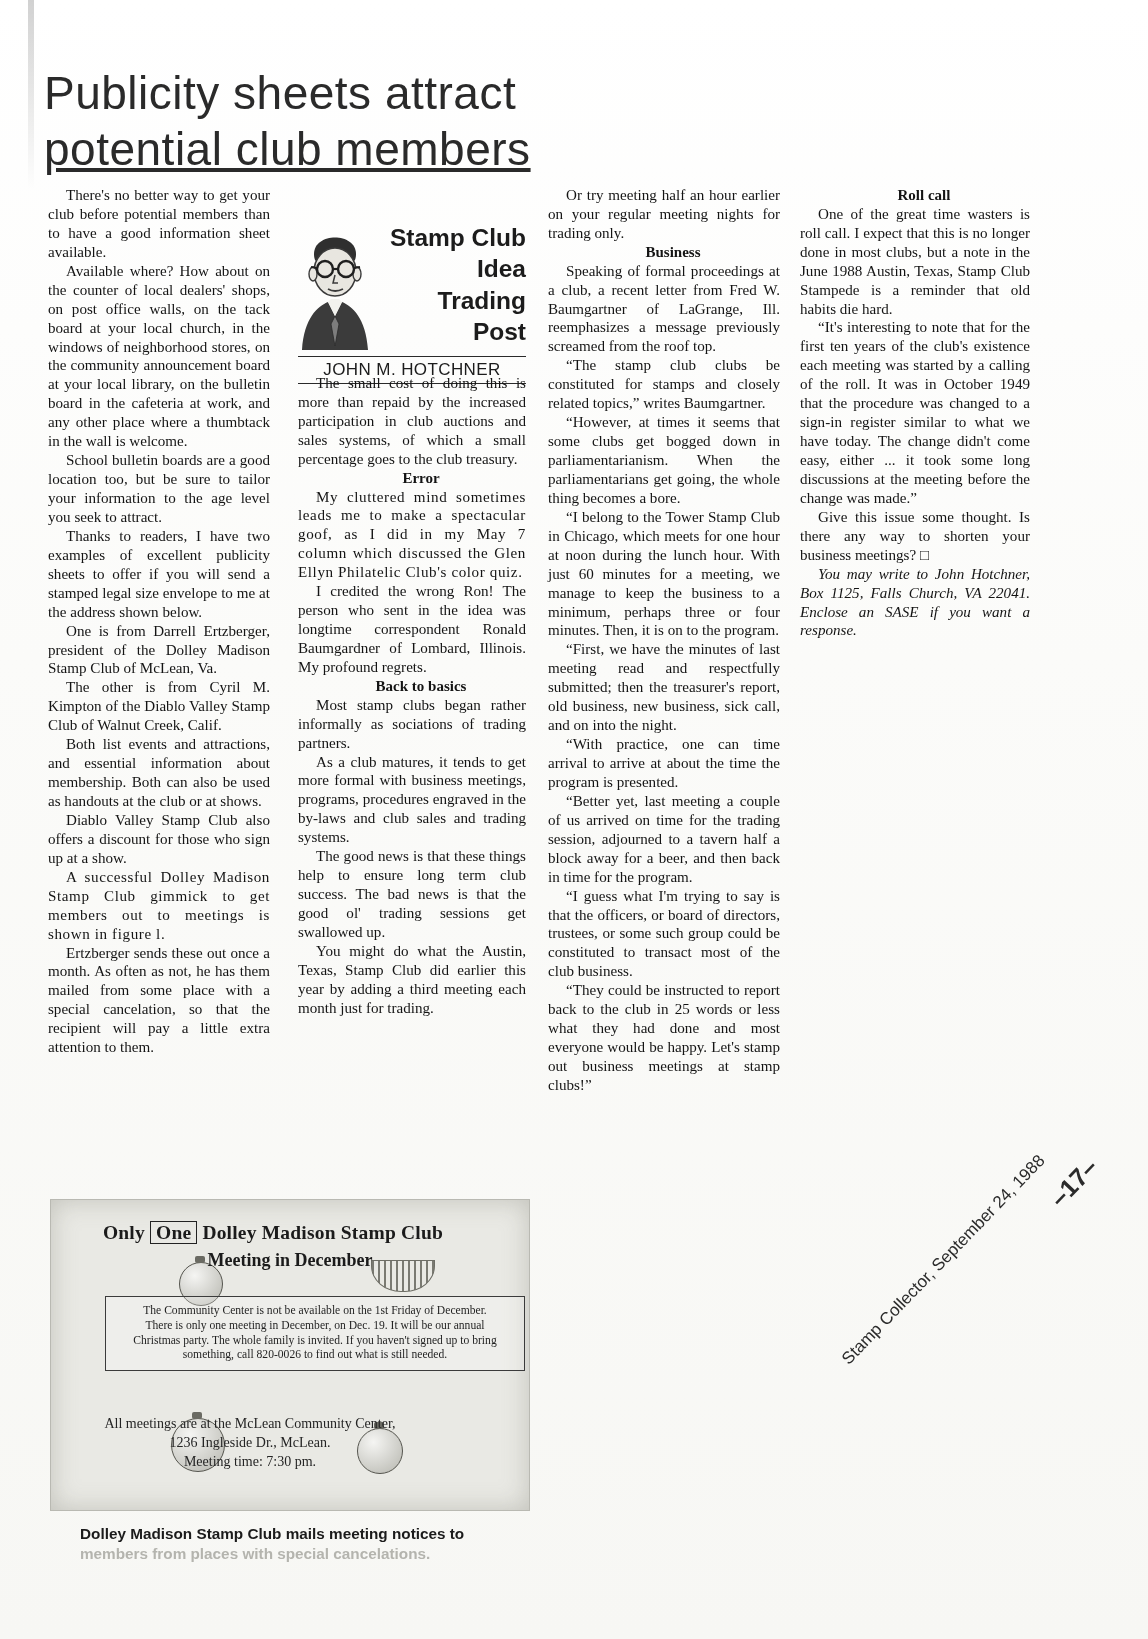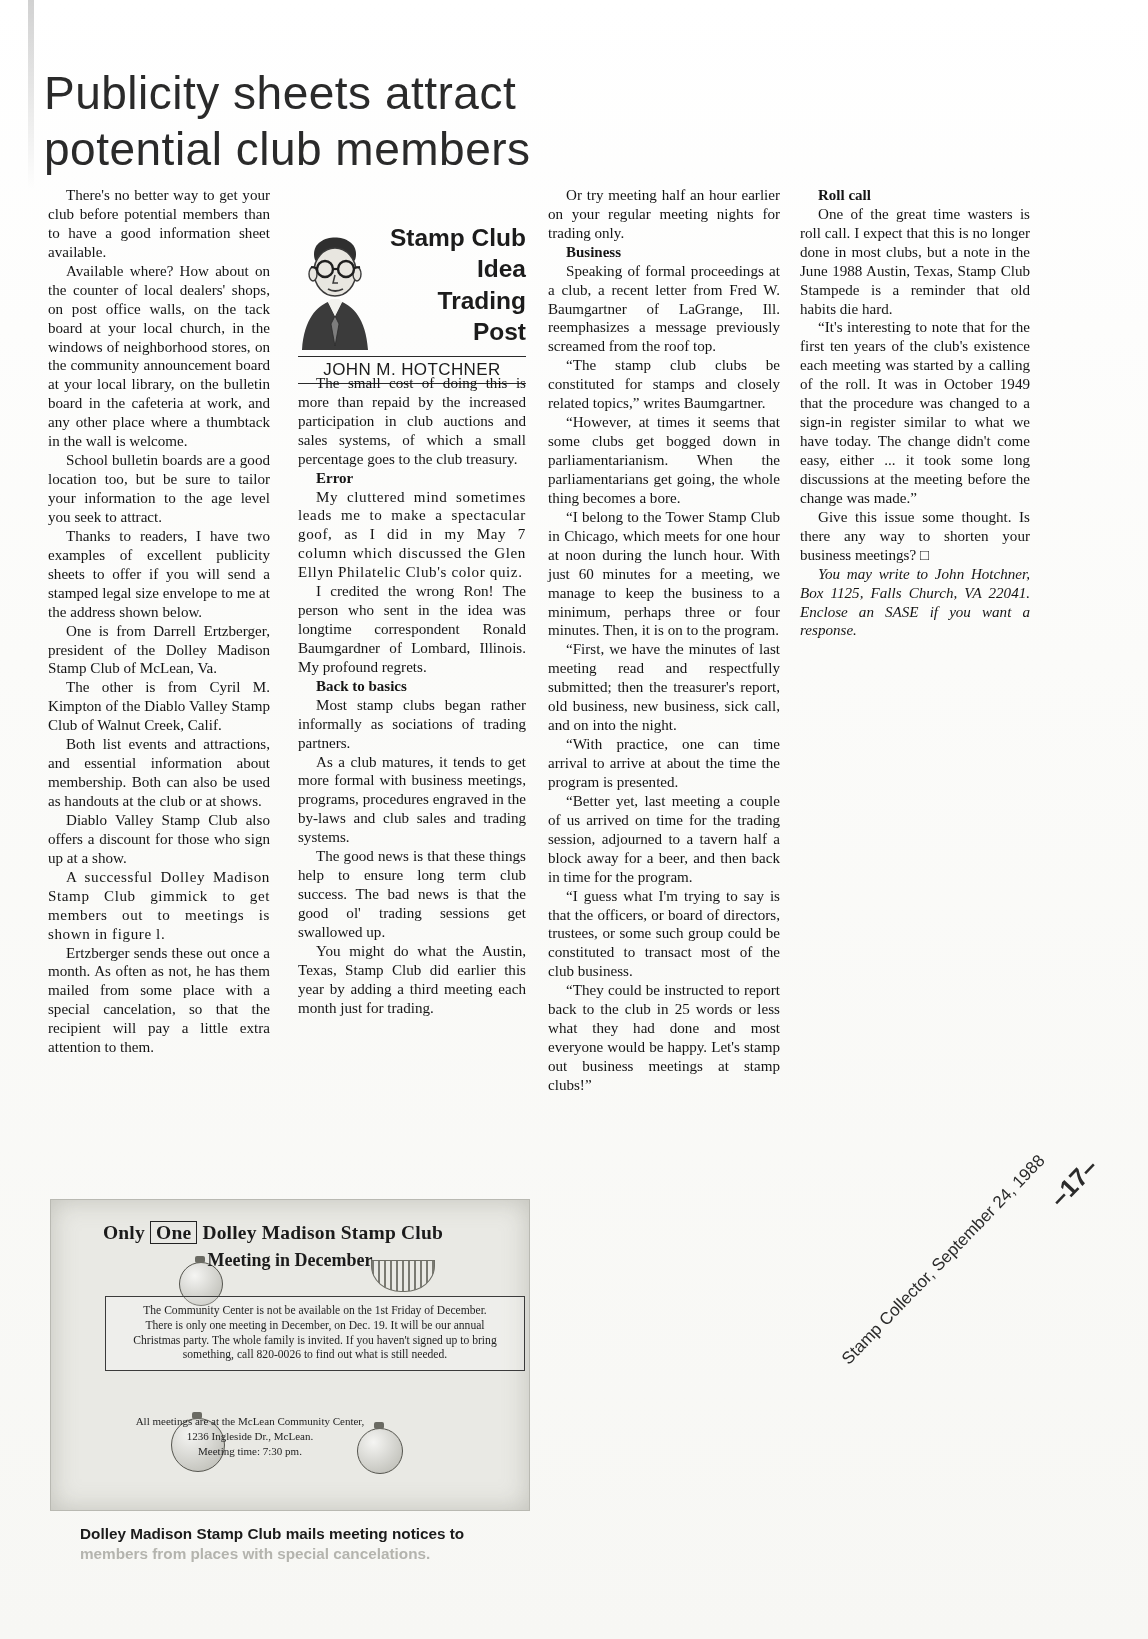--- a/index.html
+++ b/index.html
@@ -36,21 +36,21 @@
     left: 44px;
     top: 34px;
     width: 1000px;
     font-family: "Liberation Sans", sans-serif;
     font-weight: 400;
     font-size: 46px;
     line-height: 1.23;
     letter-spacing: 0.5px;
     color: #2a2a2a;
   }
-  .headline .l2 { display: block; }
+  .headline .l2 { display: block; text-decoration: underline; }
 
   
   .col {
     position: absolute;
     top: 186px;
     font-size: 15.1px;
     line-height: 1.255;
     text-align: justify;
     text-justify: inter-word;
     color: #141414;
@@ -61,20 +61,21 @@
     text-indent: 18px;
   }
   .col1 { left: 48px;  width: 222px; }
   .col2 { left: 298px; width: 228px; }
   .col3 { left: 548px; width: 232px; }
   .col4 { left: 800px; width: 230px; }
 
   .subhead {
     font-family: "Liberation Serif", serif;
     font-weight: bold;
+    text-align: center;
     font-size: 15px;
     margin: 7px 0 2px 0;
     text-indent: 0;
   }
   .wide { letter-spacing: 0.6px; }
 
   .signoff {
     font-style: italic;
     margin-top: 9px;
     text-indent: 18px;
@@ -172,21 +173,21 @@
     text-align: center;
     color: #1f1f1f;
     background: rgba(255,255,255,0.25);
   }
   .flyer-foot {
     position: absolute;
     left: 0;
     top: 214px;
     width: 398px;
     text-align: center;
-    font-size: 11px;
+    font-size: 14px;
     line-height: 1.36;
     color: #242424;
   }
   .ornament {
     position: absolute;
     border-radius: 50%;
     border: 1.4px solid #55554e;
     background: radial-gradient(circle at 35% 30%, rgba(255,255,255,0.55), rgba(140,140,130,0.55));
   }
   .orn1 { left: 128px; top: 62px; width: 42px; height: 42px; }

